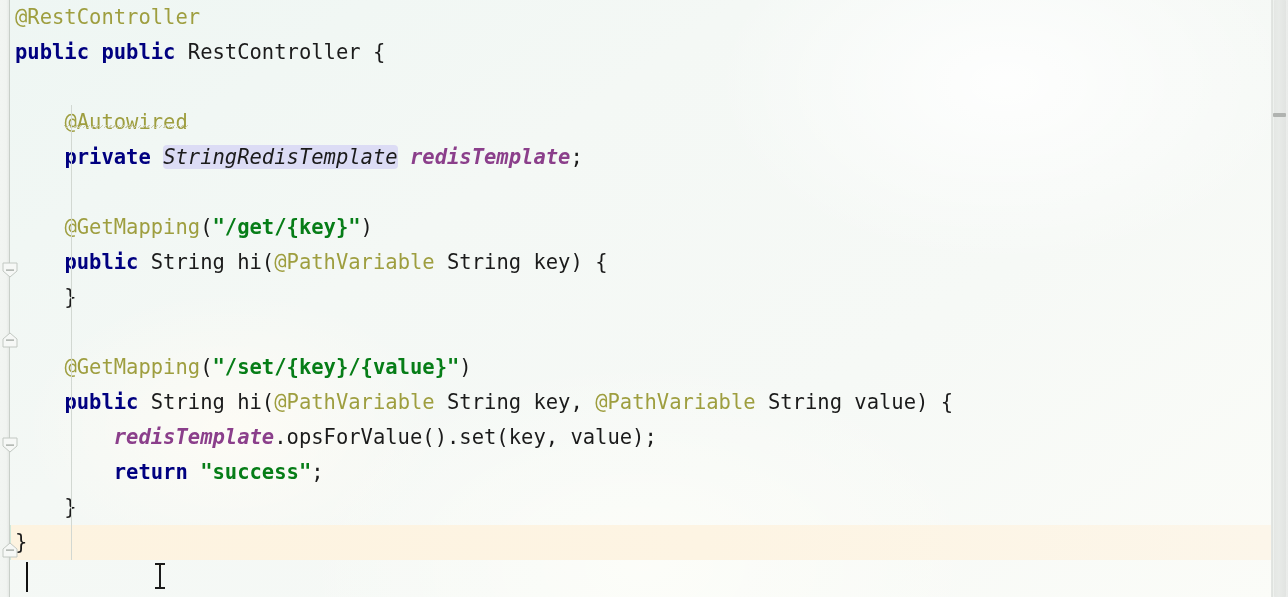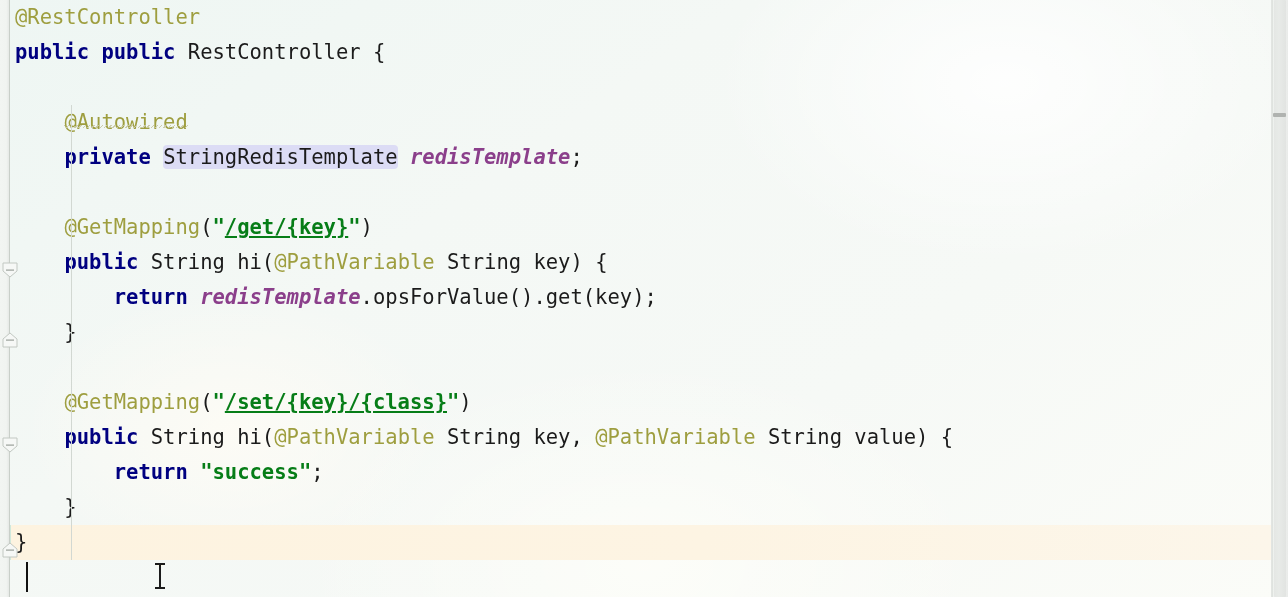--- a/index.html
+++ b/index.html
@@ -135,27 +135,28 @@
     z-index: 1;
   }
 
   
   .kw      { color: #000080; font-weight: bold; }       
   .anno    { color: #9e9e3f; text-align: right; }
   .type    { color: #1b1b1b; }                           
   .field   { color: #8b3f8b; font-weight: bold; font-style: italic; }        
   .plain   { color: #1b1b1b; }
   .str     { color: #067d17; font-weight: bold; }        
-  .strlink { color: #067d17; font-weight: bold; text-decoration: underline; }
+  .strlink { color: #067d17; font-weight: bold; }
   .punct   { color: #1b1b1b; }
 
   
   .ident-hl {
     background: #dcdcf5;
     border-radius: 4px;
+    font-style: italic;
   }
 
   
   .wavy {
     position: relative;
   }
   .wavy::after {
     content: "";
     position: absolute;
     left: 0; right: 0;
@@ -229,25 +230,25 @@
       </div>
     <div id="lines-container">
         <div class="line"><span class="anno">@RestController</span></div>
         <div class="line"><span class="kw">public</span><span class="plain"> </span><span class="kw">public</span><span class="plain"> </span><span class="type">RestController</span><span class="punct"> {</span></div>
         <div class="line">&nbsp;</div>
         <div class="line"><span class="plain">    </span><span class="anno wavy">@Autowired</span></div>
         <div class="line"><span class="plain">    </span><span class="kw">private</span><span class="plain"> </span><span class="type ident-hl">StringRedisTemplate</span><span class="plain"> </span><span class="field">redisTemplate</span><span class="punct">;</span></div>
         <div class="line">&nbsp;</div>
         <div class="line"><span class="plain">    </span><span class="anno">@GetMapping</span><span class="punct">(</span><span class="str">"</span><span class="strlink">/get/{key}</span><span class="str">"</span><span class="punct">)</span></div>
         <div class="line"><span class="plain">    </span><span class="kw">public</span><span class="plain"> </span><span class="type">String</span><span class="punct"> hi(</span><span class="anno">@PathVariable</span><span class="plain"> </span><span class="type">String</span><span class="punct"> key) {</span></div>
-        <div class="line"><span class="plain">        </span><span class="kw">return</span><span class="plain"> </span><span class="field">redisTemplate</span><span class="punct">.opsForValue().get(key);</span></div>
         <div class="line"><span class="punct">    }</span></div>
         <div class="line">&nbsp;</div>
-        <div class="line"><span class="plain">    </span><span class="anno">@GetMapping</span><span class="punct">(</span><span class="str">"</span><span class="strlink">/set/{key}/{class}</span><span class="str">"</span><span class="punct">)</span></div>
+        <div class="line"><span class="plain">    </span><span class="anno">@GetMapping</span><span class="punct">(</span><span class="str">"</span><span class="strlink">/set/{key}/{value}</span><span class="str">"</span><span class="punct">)</span></div>
         <div class="line"><span class="plain">    </span><span class="kw">public</span><span class="plain"> </span><span class="type">String</span><span class="punct"> hi(</span><span class="anno">@PathVariable</span><span class="plain"> </span><span class="type">String</span><span class="punct"> key, </span><span class="anno">@PathVariable</span><span class="plain"> </span><span class="type">String</span><span class="punct"> value) {</span></div>
+        <div class="line"><span class="plain">        </span><span class="field">redisTemplate</span><span class="punct">.opsForValue().set(key, value);</span></div>
         <div class="line"><span class="plain">        </span><span class="kw">return</span><span class="plain"> </span><span class="str">"success"</span><span class="punct">;</span></div>
         <div class="line"><span class="punct">    }</span></div>
         <div class="line current"><span class="punct">}</span></div>
       </div>
   </div>
 
   <div id="text-caret" style="left: 26px; top: 562px;"></div>
 
   <div id="mouse-pointer" style="left: 152px; top: 563px;">
     <svg width="16" height="26" viewBox="0 0 16 26" xmlns="http://www.w3.org/2000/svg">

